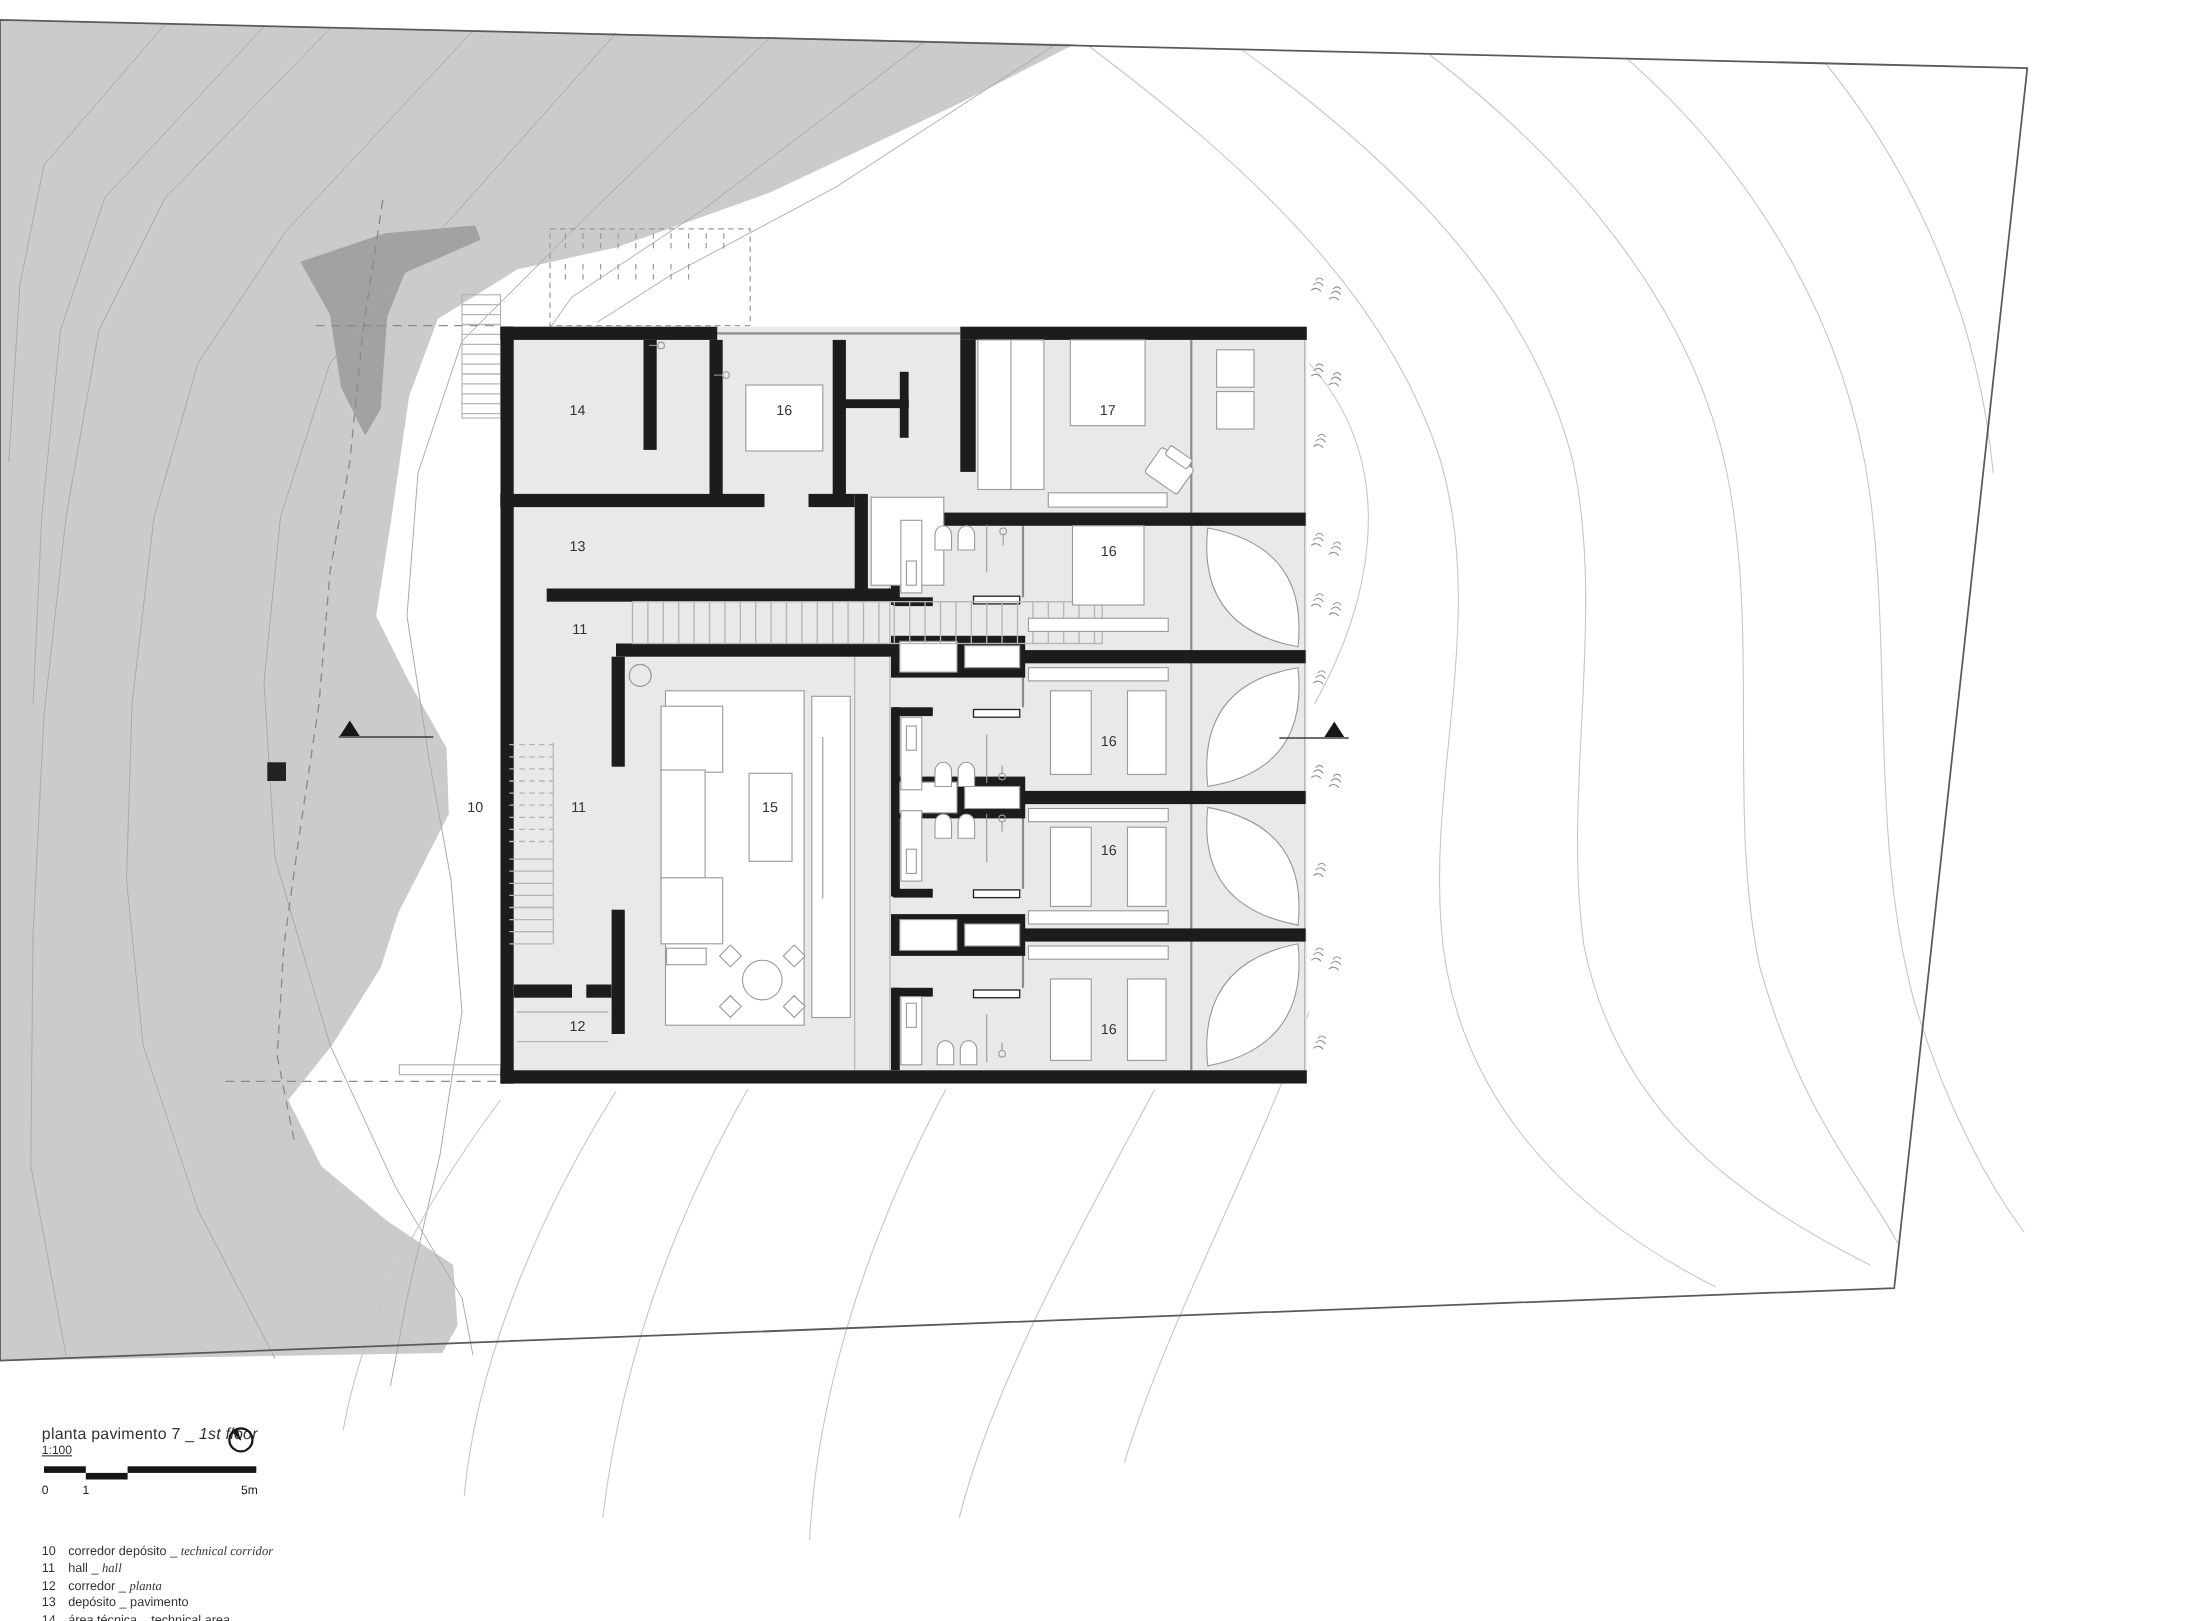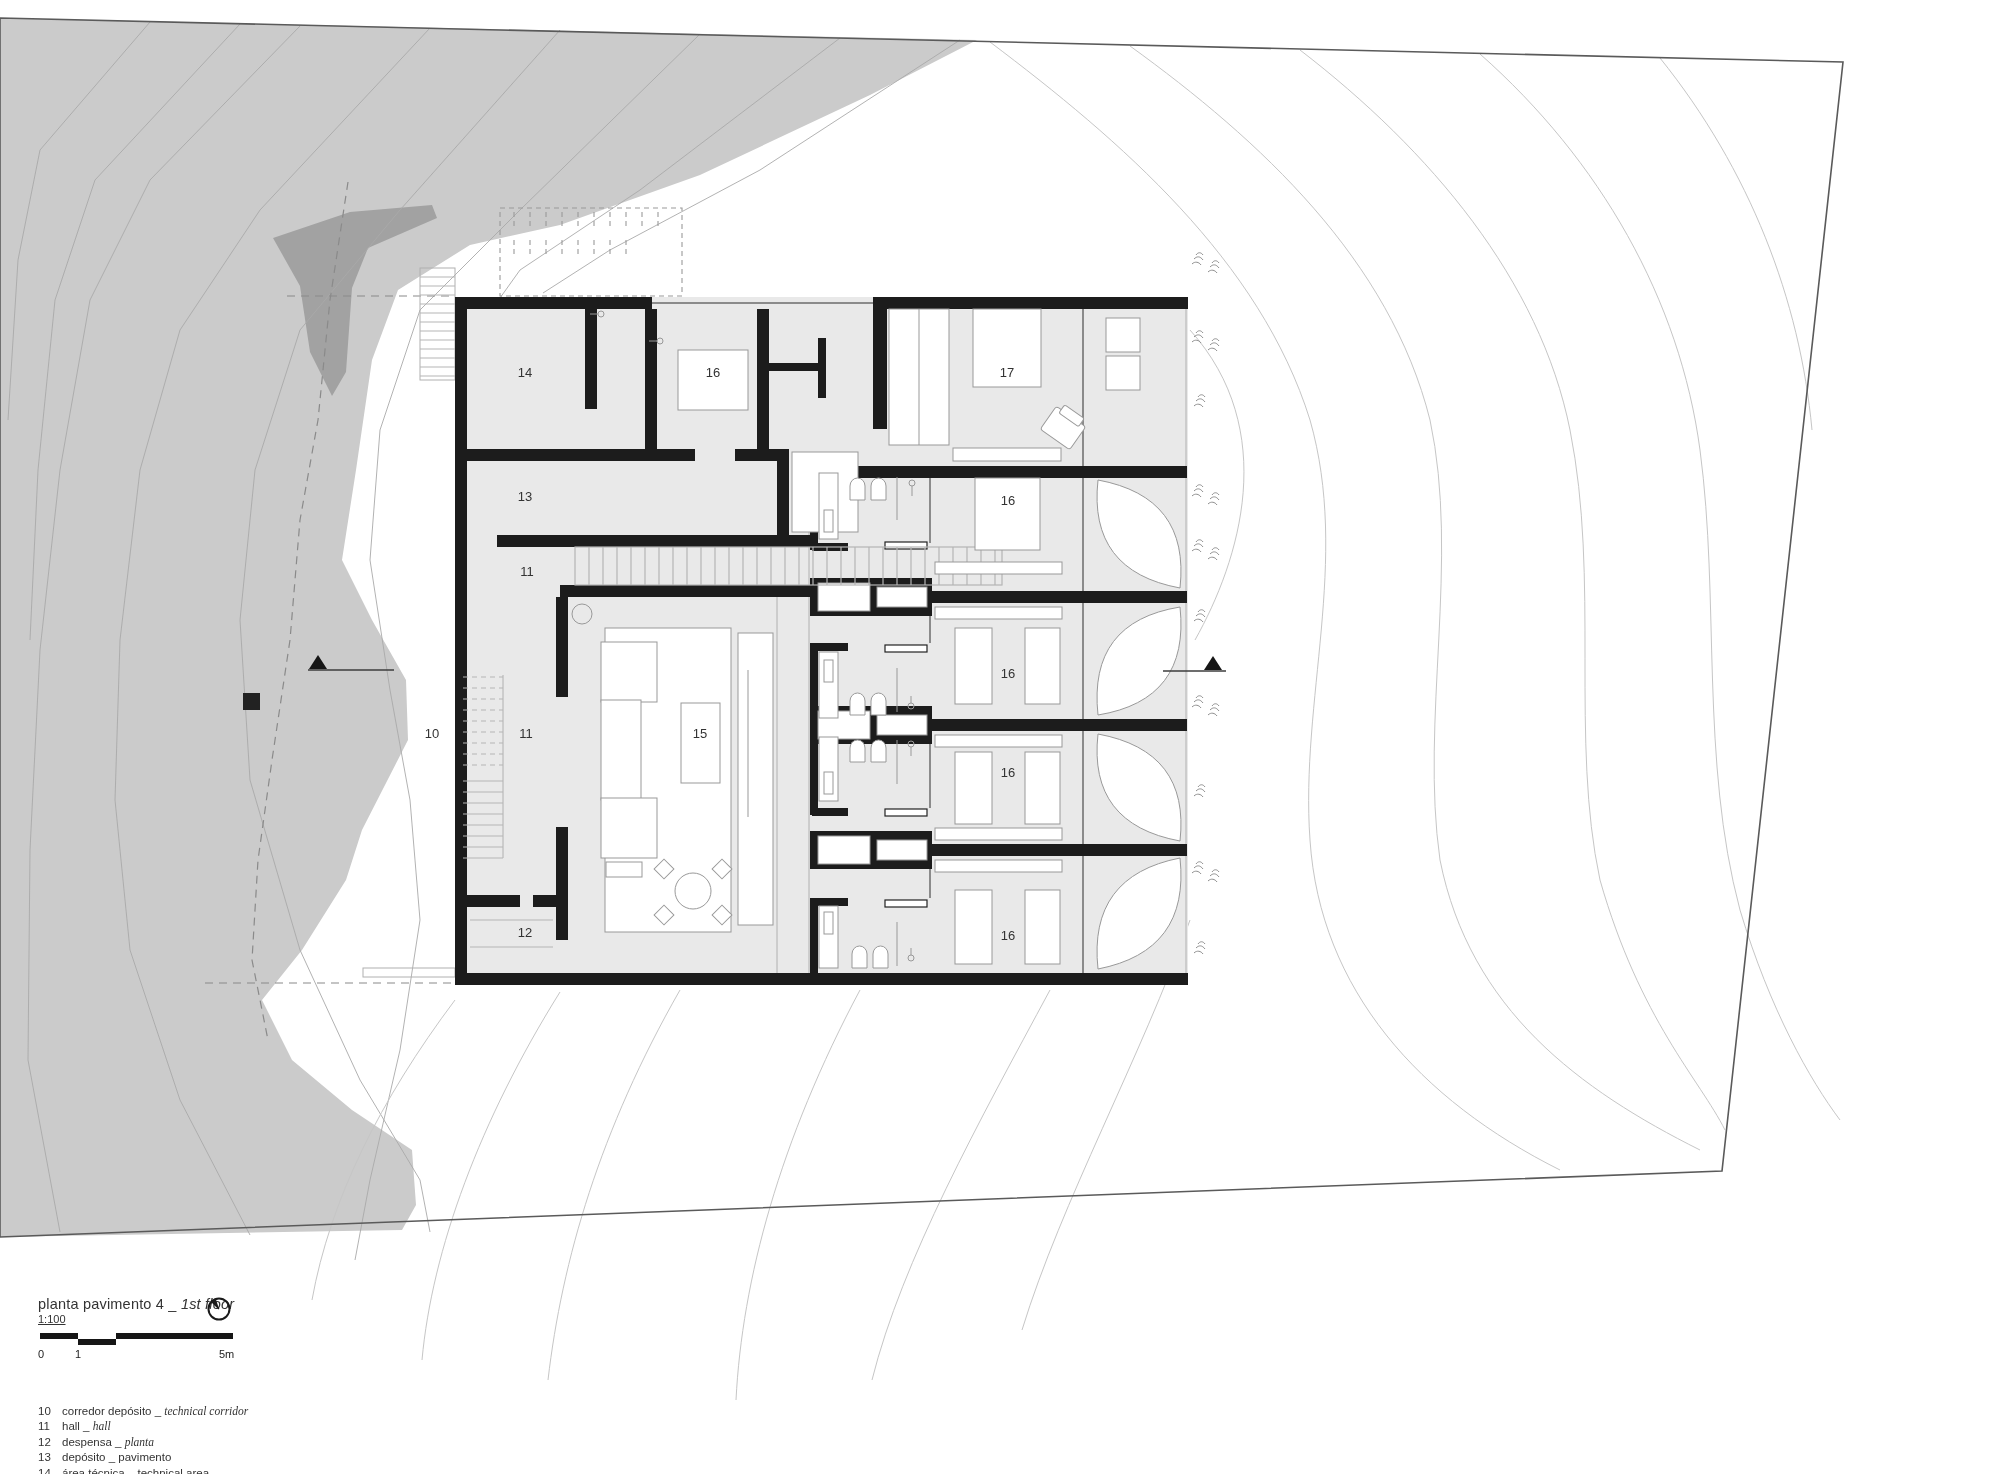--- a/index.html
+++ b/index.html
@@ -429,21 +429,21 @@
         <text x="700" y="738" class="room-num">15</text>
         <text x="1008" y="678" class="room-num">16</text>
         <text x="1008" y="777" class="room-num">16</text>
         <text x="525" y="937" class="room-num">12</text>
         <text x="1008" y="940" class="room-num">16</text>
       </g>
   </svg>
 
   <div class="title-block">
     <div class="tb-title">
-      <span>planta pavimento 4</span><span> _ </span><span class="en">1st floor</span>
+      <span>planta pavimento 7</span><span> _ </span><span class="en">1st floor</span>
     </div>
     <div class="tb-scale">1:100</div>
     <svg class="north-icon" width="26" height="26" viewBox="0 0 26 26">
       <circle cx="13" cy="13" r="10.5" fill="none" stroke="#1a1a1a" stroke-width="2"></circle>
       <line x1="13" y1="13" x2="6" y2="6" stroke="#1a1a1a" stroke-width="1.3"></line>
       <polygon points="13,13 4.8,4.8 10,3.6" fill="#1a1a1a"></polygon>
     </svg>
   </div>
 
   <svg class="scalebar" width="240" height="32" viewBox="0 0 240 32">
@@ -451,18 +451,18 @@
     <rect x="40" y="9" width="38" height="6" fill="#161616"></rect>
     <rect x="78" y="3" width="117" height="6" fill="#161616"></rect>
     <text class="sb-label" x="0" y="28">0</text>
     <text class="sb-label" x="37" y="28">1</text>
     <text class="sb-label" x="181" y="28">5m</text>
   </svg>
 
   <div class="legend" id="legend">
       <div class="lg-row"><span class="lg-num">10</span><span class="lg-pt">corredor depósito</span><span class="lg-sep"> _ </span><span class="lg-en it">technical corridor</span></div>
       <div class="lg-row"><span class="lg-num">11</span><span class="lg-pt">hall</span><span class="lg-sep"> _ </span><span class="lg-en it">hall</span></div>
-      <div class="lg-row"><span class="lg-num">12</span><span class="lg-pt">despensa</span><span class="lg-sep"> _ </span><span class="lg-en it">planta</span></div>
+      <div class="lg-row"><span class="lg-num">12</span><span class="lg-pt">corredor</span><span class="lg-sep"> _ </span><span class="lg-en it">planta</span></div>
       <div class="lg-row"><span class="lg-num">13</span><span class="lg-pt">depósito</span><span class="lg-sep"> _ </span><span class="lg-en">pavimento</span></div>
       <div class="lg-row"><span class="lg-num">14</span><span class="lg-pt">área técnica</span><span class="lg-sep"> _ </span><span class="lg-en">technical area</span></div>
     </div>
 
 </div>
 
 </body></html>

